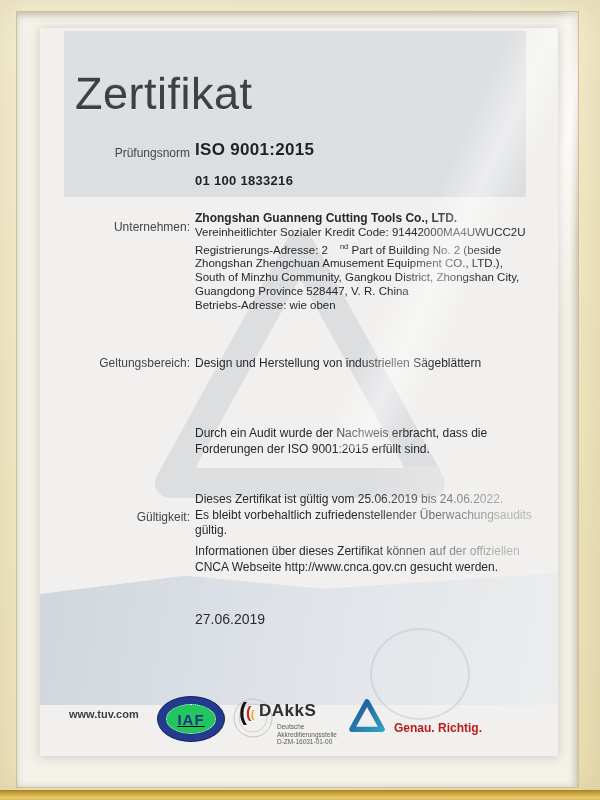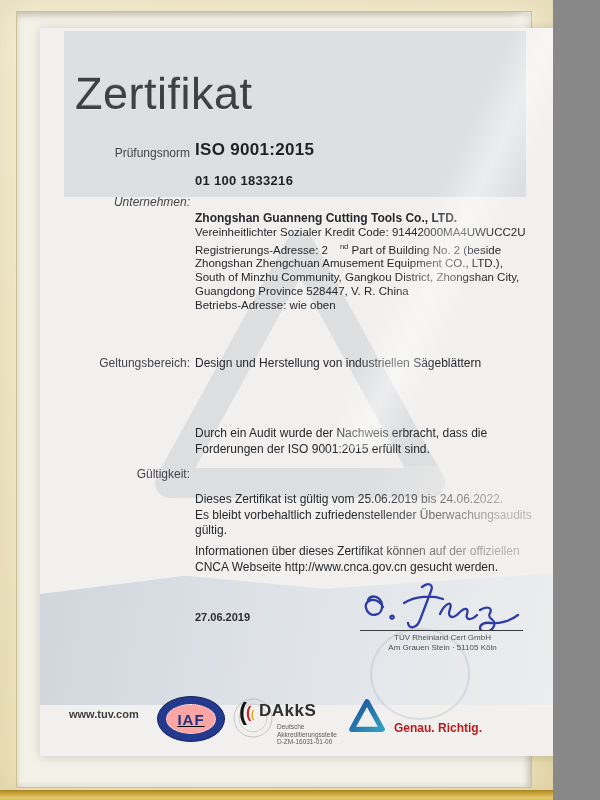--- a/index.html
+++ b/index.html
@@ -1,17 +1,17 @@
 <!DOCTYPE html>
 <html><head>
 <meta charset="utf-8">
 <style>
   html,body{margin:0;padding:0;background:#888;}
   .photo{
-    position:relative;width:553px;height:800px;overflow:hidden;
+    position:relative;width:600px;height:800px;overflow:hidden;
     font-family:"Liberation Sans", sans-serif;
     background:linear-gradient(155deg,#f7f0d4 0%,#f2e9c6 45%,#ecdfb4 100%);
     box-shadow:inset 0 0 40px rgba(120,100,50,.18);
   }
   
   .glass{
     position:absolute;left:16px;top:11px;right:21px;bottom:12px;
     background:#f4f1e9;border:1px solid #cfc093;
     box-shadow:inset 0 3px 7px rgba(90,75,35,.28), inset -4px 0 6px rgba(90,75,35,.14), inset 3px 0 5px rgba(255,255,255,.5);
   }
@@ -64,31 +64,31 @@
   }
   .label{font-size:12px;color:#43454a;}
   .value-lg{font-size:17px;font-weight:bold;color:#1f2125;letter-spacing:.3px;}
   .value-md{font-size:13px;font-weight:bold;color:#1f2125;letter-spacing:.3px;}
   .lblcol{left:35px;width:115px;text-align:right;}
   .valcol{left:155px;width:340px;}
   .company{font-size:11.5px;line-height:13.8px;color:#26282c;}
   .company .co-name{font-size:12px;font-weight:bold;}
   .para{font-size:12px;line-height:15.5px;color:#26282c;}
   .scope-val{font-size:12px;color:#26282c;}
-  .date{font-size:11px;font-weight:bold;color:#2a2c30;}
+  .date{font-size:14px;font-weight:normal;color:#2a2c30;}
   .sig-block{left:315px;top:548px;width:175px;}
   .sig-line{position:absolute;left:5px;top:54px;width:163px;height:1px;background:#3a3b3e;}
   .issuer{position:absolute;left:0;top:57px;width:175px;text-align:center;font-size:8px;line-height:10px;color:#4e4f52;}
   
   .footer{position:absolute;left:0;top:668px;width:100%;height:56px;z-index:4;margin-left:12px;}
   .website{position:absolute;left:17px;top:12px;font-size:11px;font-weight:600;color:#3d3e40;}
   .iaf{position:absolute;left:105px;top:0;width:66px;height:44px;border-radius:50%;
        background:#233a8f;border:1px solid #16245e;
        display:flex;align-items:center;justify-content:center;}
-  .iaf-inner{width:48px;height:28px;border-radius:50%;background:#fca5a5;border:1px dotted rgba(255,255,255,.9);
+  .iaf-inner{width:48px;height:28px;border-radius:50%;background:#22c55e;border:1px dotted rgba(255,255,255,.9);
        display:flex;align-items:center;justify-content:center;text-decoration:underline;}
   .iaf-inner span{font-size:15px;font-weight:bold;color:#1f3480;letter-spacing:1px;}
   .dakks{position:absolute;left:181px;top:2px;width:120px;height:50px;}
   .dakks-arcs{position:absolute;left:-4px;top:-6px;}
   .dakks-p1{position:absolute;left:6px;top:0px;font-size:24px;font-weight:bold;color:#141414;}
   .dakks-p2{position:absolute;left:13px;top:6px;font-size:16px;font-weight:bold;color:#cc2229;}
   .dakks-p3{position:absolute;left:18px;top:11px;font-size:10px;font-weight:bold;color:#e0a800;}
   .dakks-word{position:absolute;left:26px;top:3px;font-size:17px;font-weight:bold;color:#2f2f2f;letter-spacing:.5px;}
   .dakks-sub{position:absolute;left:44px;top:25px;font-size:6.5px;line-height:7.5px;color:#5a5a58;}
   .tuvlogo{position:absolute;left:296px;top:1px;}
@@ -114,71 +114,56 @@
     <div class="shade-bottom"></div>
     <div class="seal"></div>
 
     <div class="tx title">Zertifikat</div>
 
     <div class="tx label lblcol" style="top:118px;">Prüfungsnorm</div>
     <div class="tx value-lg valcol" style="top:112px;">ISO 9001:2015</div>
 
     <div class="tx value-md valcol" style="top:145px;">01 100 1833216</div>
 
-    <div class="tx label lblcol" style="top:167px;font-style:italic;">Unternehmen:</div>
+    <div class="tx label lblcol" style="top:192px;">Unternehmen:</div>
     <div class="tx company valcol" style="top:184px;">
       <div class="co-name">Zhongshan Guanneng Cutting Tools Co., LTD.</div>
       <div>Vereinheitlichter Sozialer Kredit Code: 91442000MA4UWUCC2U</div>
       <div><span>Registrierungs-Adresse: 2</span><sup class="nd">nd</sup><span> Part of Building No. 2 (beside</span></div>
       <div>Zhongshan Zhengchuan Amusement Equipment CO., LTD.),</div>
       <div>South of Minzhu Community, Gangkou District, Zhongshan City,</div>
       <div>Guangdong Province 528447, V. R. China</div>
       <div>Betriebs-Adresse: wie oben</div>
     </div>
 
     <div class="tx label lblcol" style="top:328px;">Geltungsbereich:</div>
     <div class="tx scope-val valcol" style="top:328px;">Design und Herstellung von industriellen Sägeblättern</div>
 
     <div class="tx para valcol" style="top:398px;">
       <div>Durch ein Audit wurde der Nachweis erbracht, dass die</div>
       <div>Forderungen der ISO 9001:2015 erfüllt sind.</div>
     </div>
 
-    <div class="tx label lblcol" style="top:439px;">Gültigkeit:</div>
+    <div class="tx label lblcol" style="top:482px;">Gültigkeit:</div>
     <div class="tx para valcol" style="top:464px;">
       <div>Dieses Zertifikat ist gültig vom 25.06.2019 bis 24.06.2022.</div>
       <div>Es bleibt vorbehaltlich zufriedenstellender Überwachungsaudits</div>
       <div>gültig.</div>
     </div>
 
     <div class="tx para valcol" style="top:516px;">
       <div>Informationen über dieses Zertifikat können auf der offiziellen</div>
       <div>CNCA Webseite http://www.cnca.gov.cn gesucht werden.</div>
     </div>
 
     <div class="wash-validity"></div>
     <div class="streak-topright"></div>
 
     <div class="tx date valcol" style="top:583px;">27.06.2019</div>
 
-    <div class="tx sig-block">
-      <svg width="175" height="55" viewBox="0 0 175 55">
-        <path d="M28,31 C22,20 9,23 11,32 C13,42 28,41 27,29 C26,20 16,18 13,24
-                 M36,40 a1.6,1.6 0 1 1 -0.1,0.1
-                 M67,11 C73,6 79,8 76,15 L65,44 C62,52 54,54 53,47
-                 M49,27 C60,20 77,19 88,23
-                 M85,38 C90,27 98,24 95,33 C92,41 97,44 104,37 C110,31 114,32 112,38 C110,44 116,45 122,39
-                 M125,34 C131,30 138,31 135,37 C131,44 142,42 139,50 C136,57 126,58 125,52 C125,48 130,46 136,47 C144,48 155,45 163,39" fill="none" stroke="#2e3da3" stroke-width="2.3" stroke-linecap="round"></path>
-      </svg>
-      <div class="sig-line"></div>
-      <div class="issuer">
-        <div>TÜV Rheinland Cert GmbH</div>
-        <div>Am Grauen Stein · 51105 Köln</div>
-      </div>
-    </div>
 
     <div class="footer">
       <div class="website">www.tuv.com</div>
 
       <div class="iaf">
         <div class="iaf-inner">
           <span>IAF</span>
         </div>
       </div>
 

